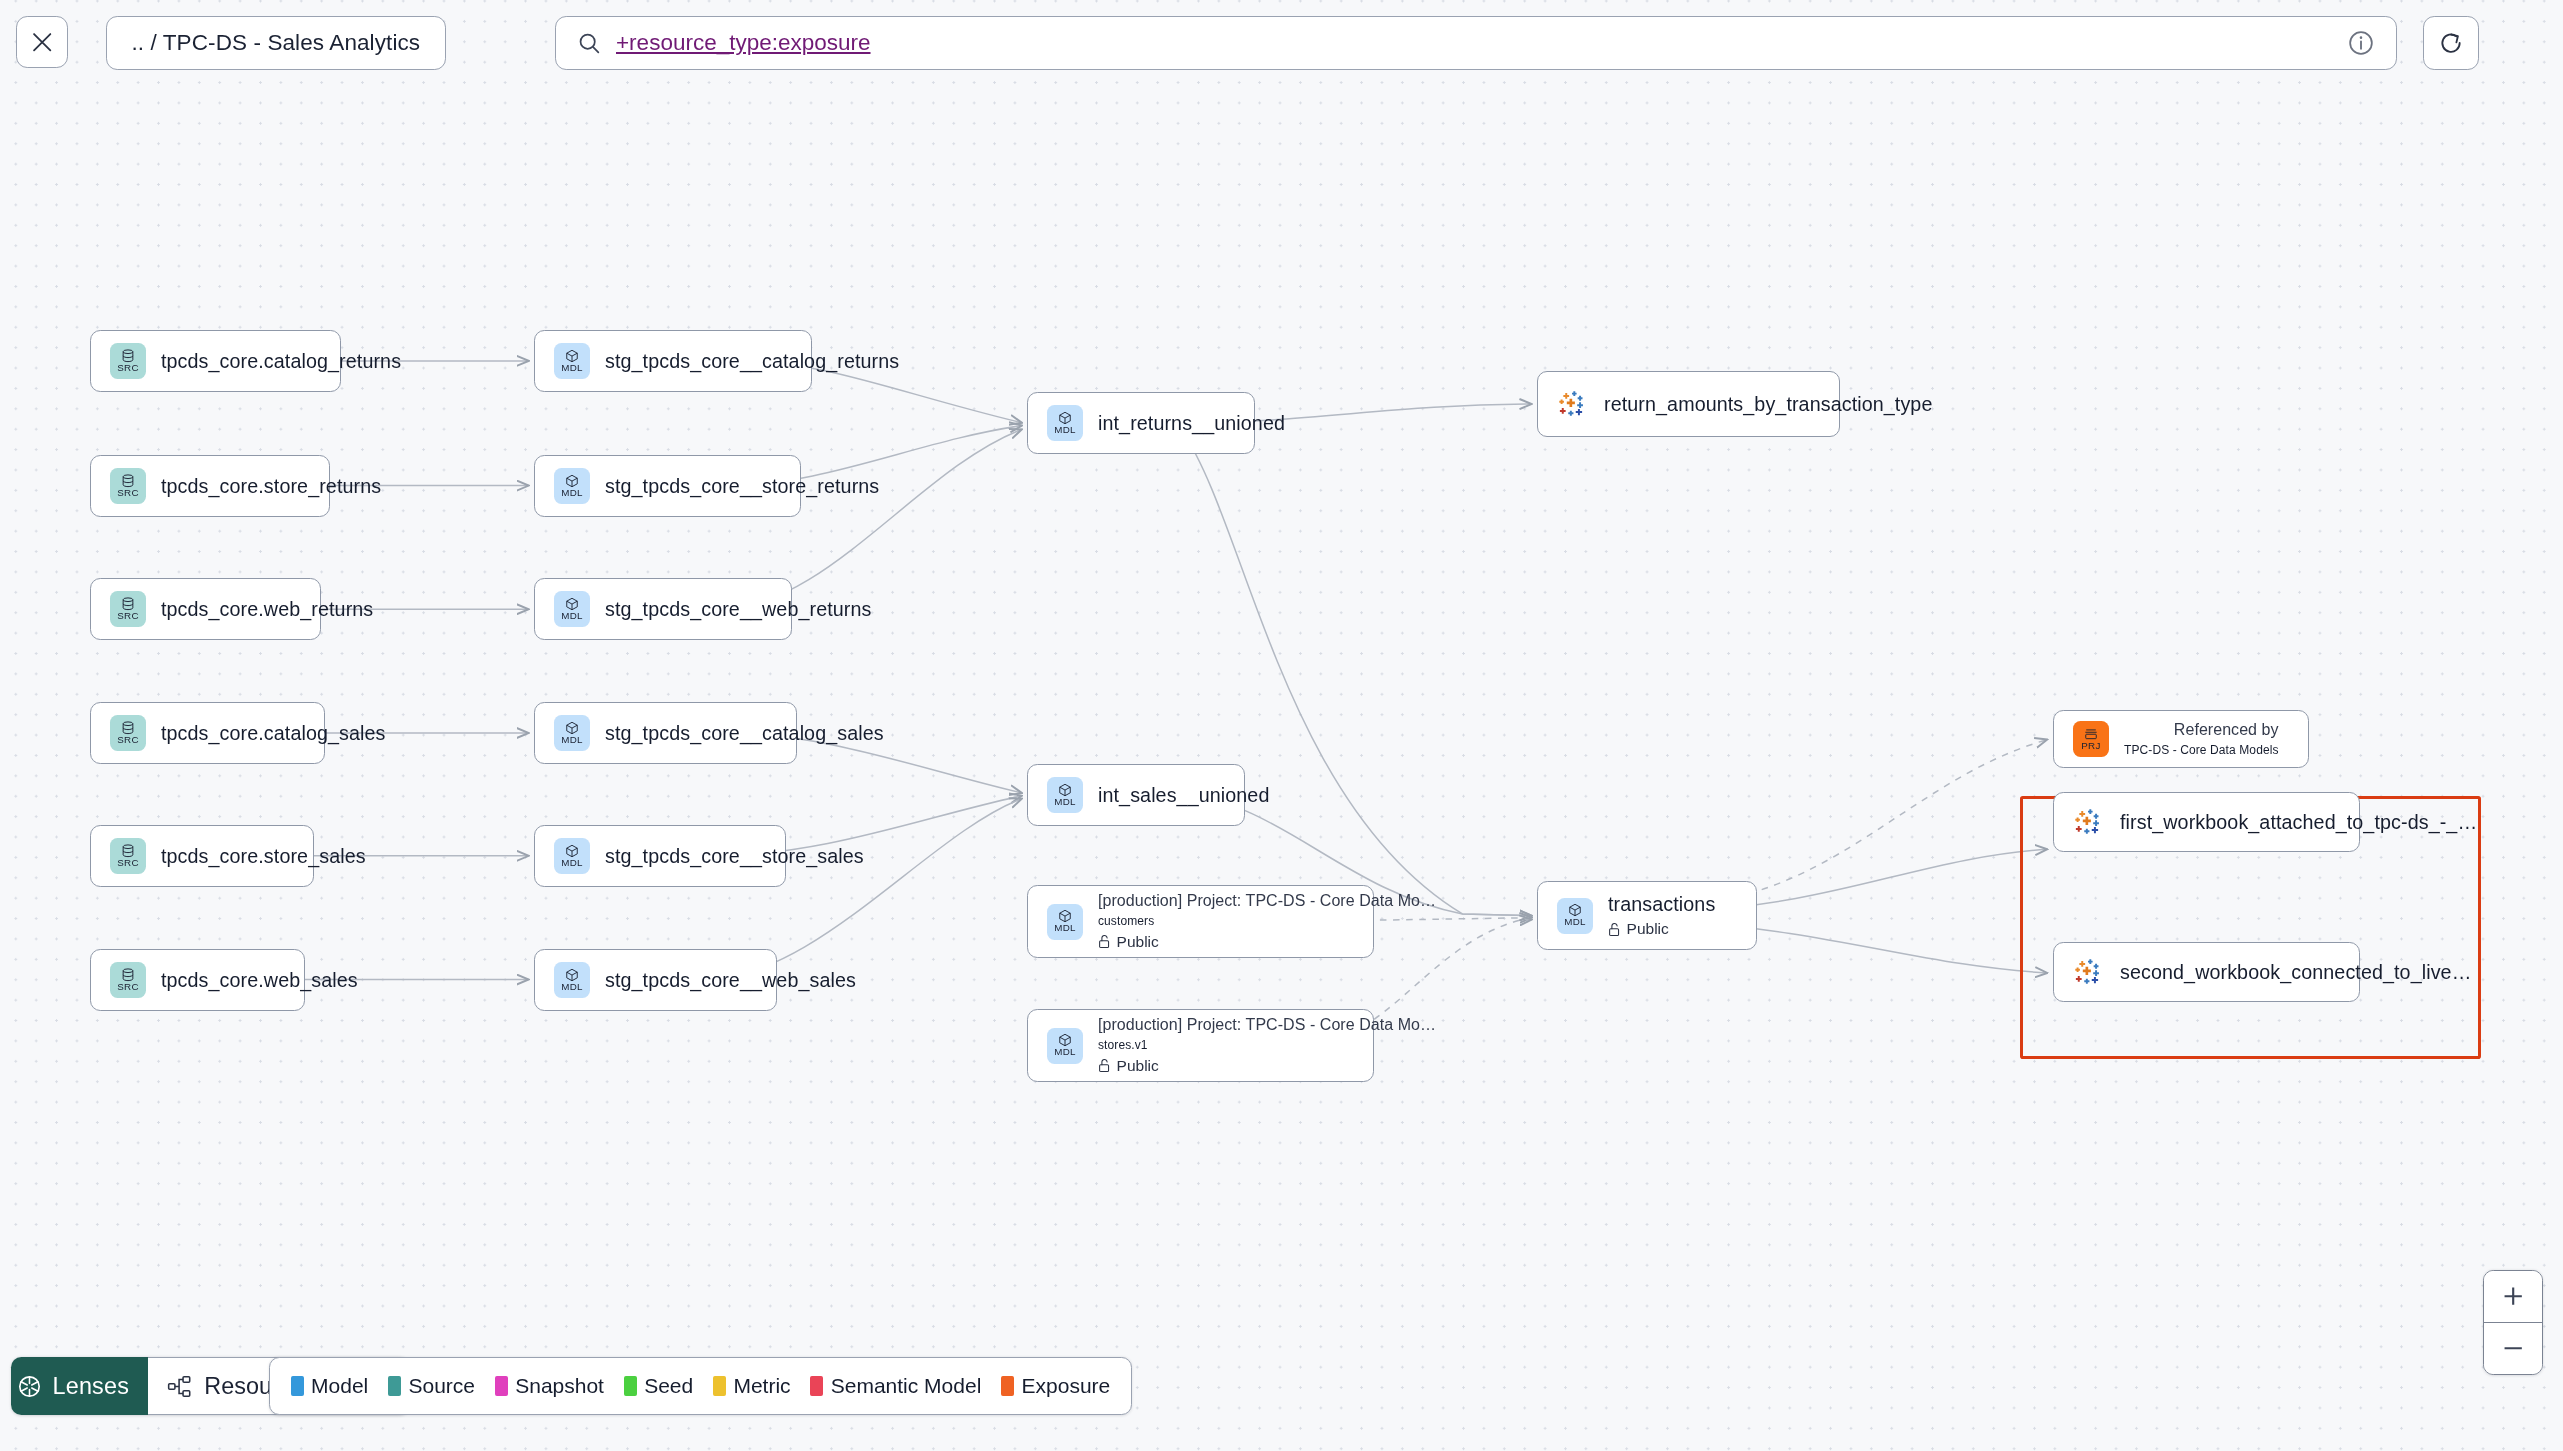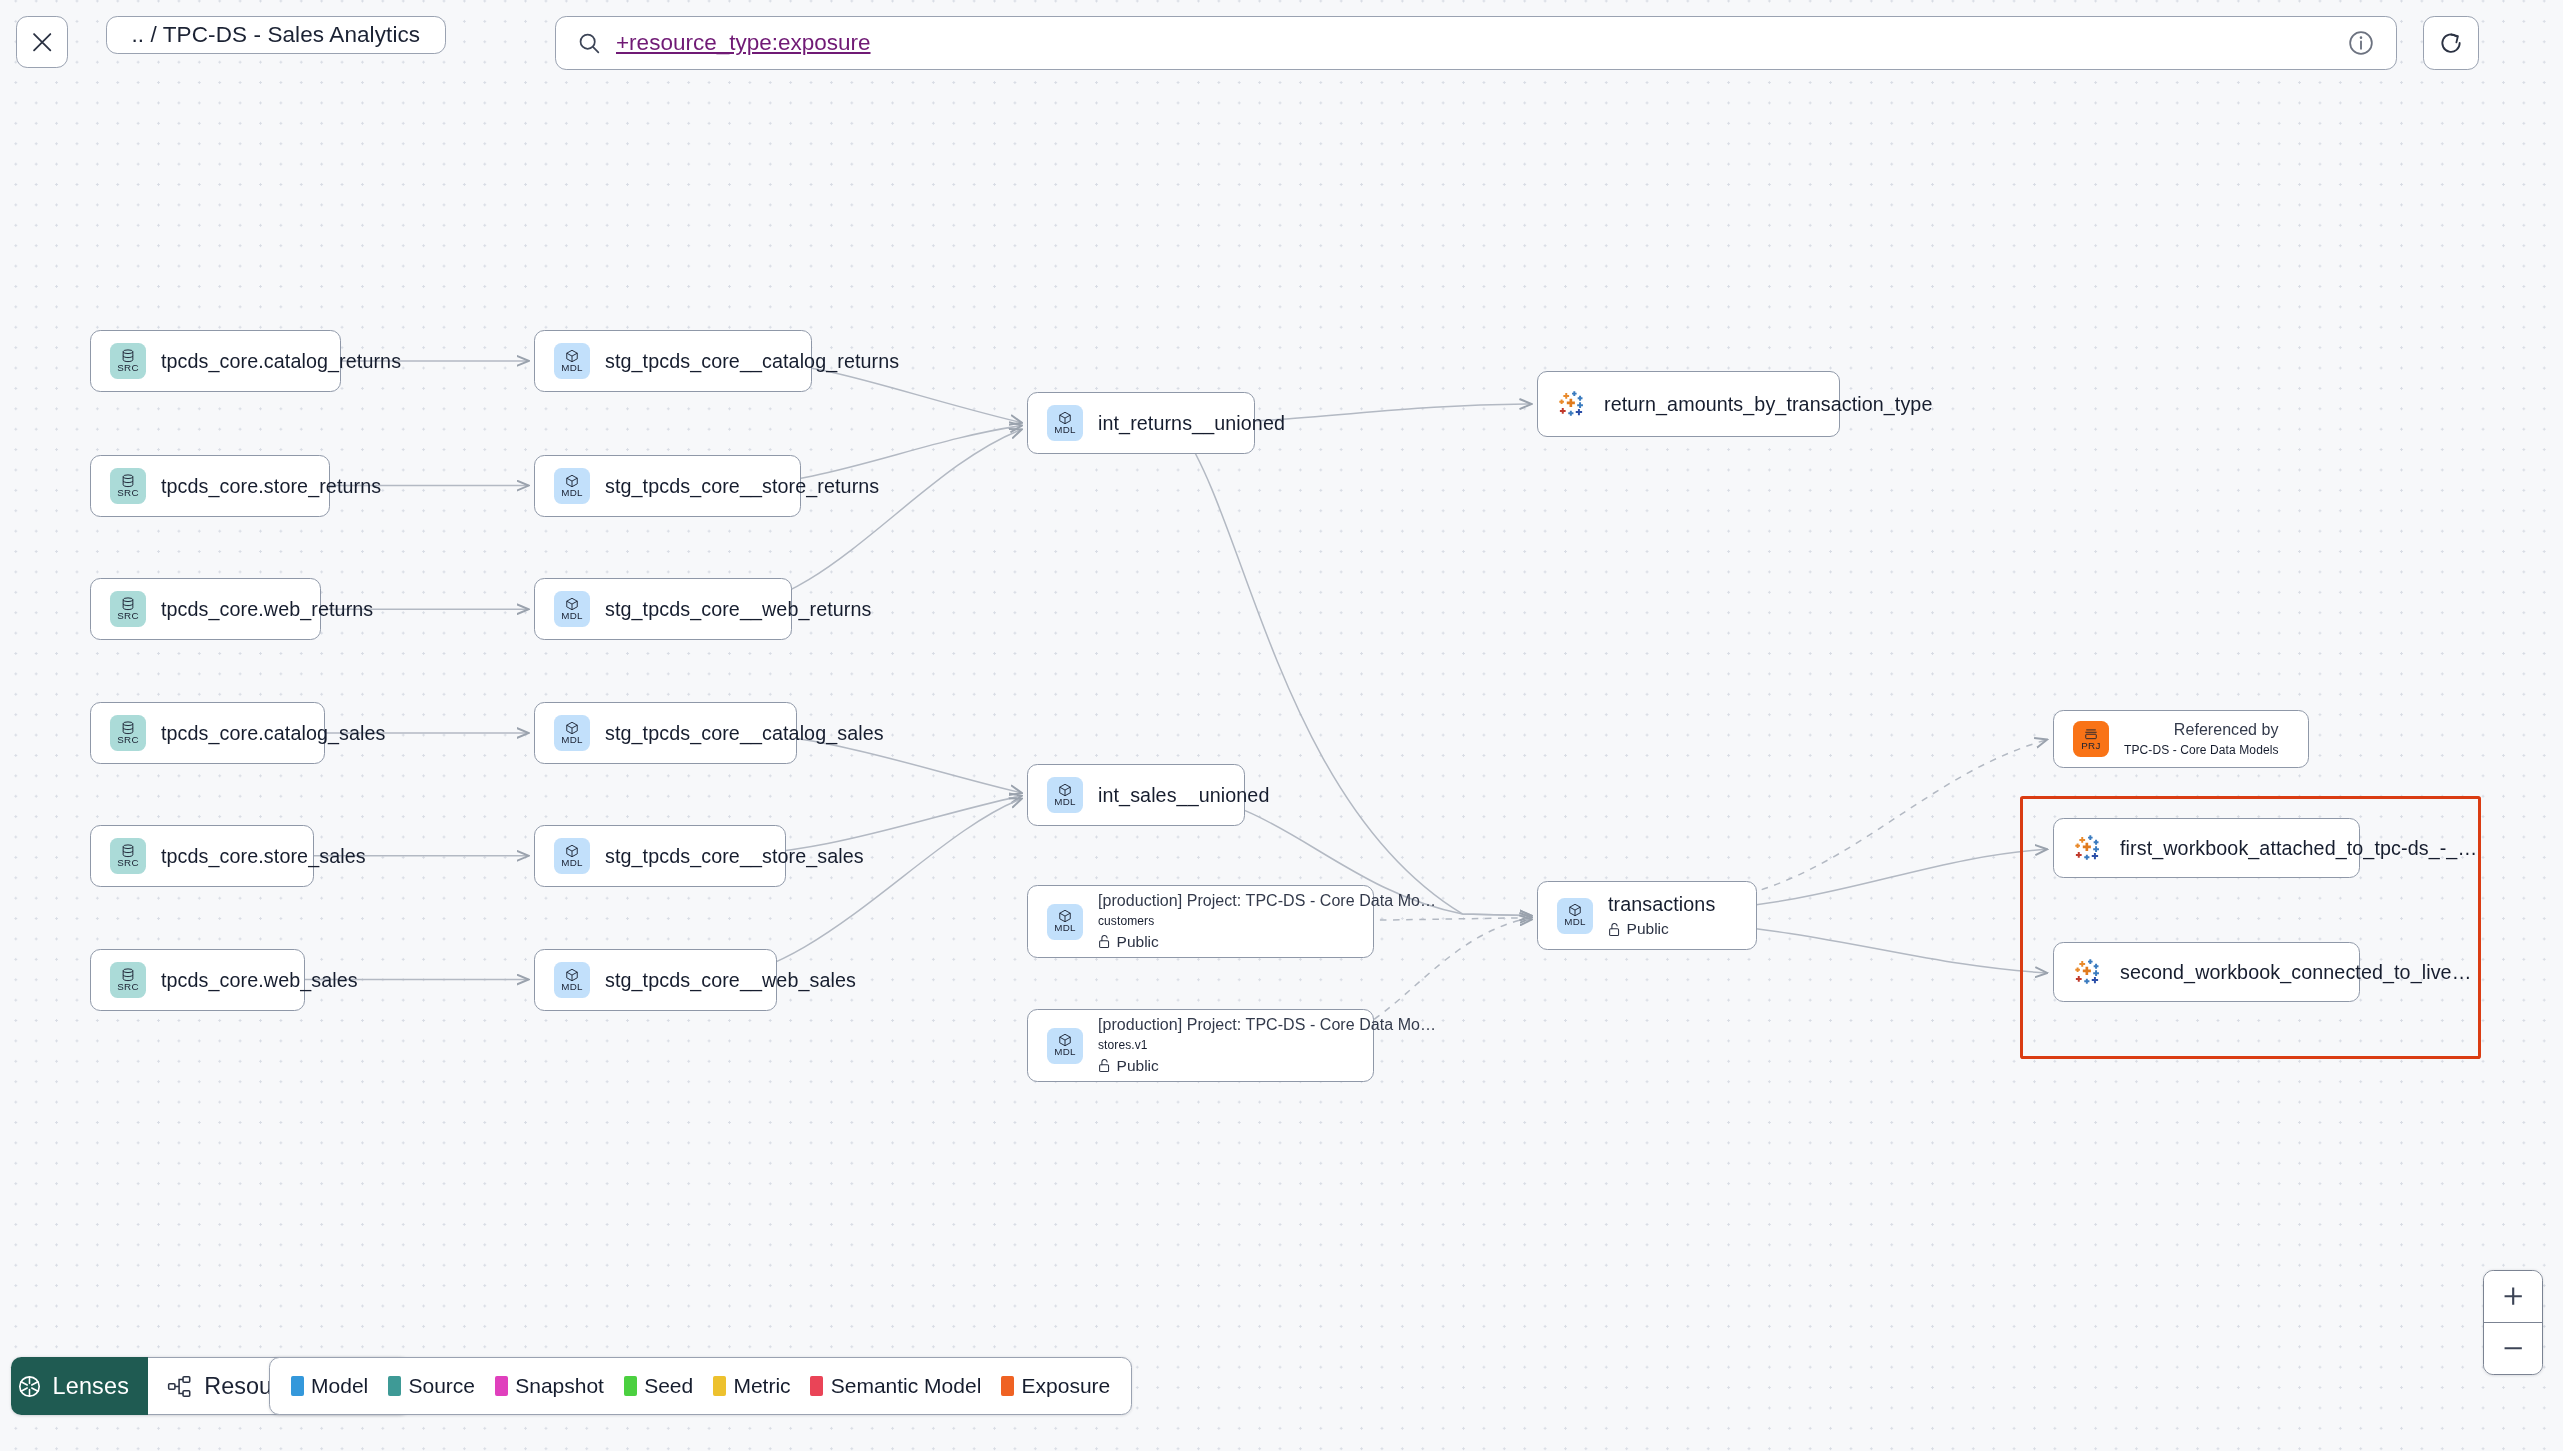--- a/index.html
+++ b/index.html
@@ -27,21 +27,21 @@
   .tb-btn {
     position:absolute;
     background:#ffffff;
     border:1.5px solid #9aa2b1;
     border-radius:11.2px;
     display:flex; align-items:center; justify-content:center;
   }
   #close-btn { left:16px; top:16px; width:52px; height:52px; }
   #close-btn svg { width:24.4px; height:24.4px; }
   #breadcrumb {
-    left:106px; top:16px; height:38px; padding:0 24.4px;
+    left:106px; top:16px; height:54px; padding:0 24.4px;
     font-size:22.5px; color:#1b2233; white-space:nowrap;
     letter-spacing:0.1px;
   }
   #searchbar {
     position:absolute; left:555px; top:16px; width:1842px; height:54px;
     background:#fff; border:1.5px solid #9aa2b1; border-radius:11.2px;
     display:flex; align-items:center; padding:0 20.6px;
   }
   #searchbar .mag { width:24.4px; height:24.4px; flex:0 0 auto; margin-right:15px; }
   #search-input {
@@ -448,21 +448,21 @@
             <path d="M3,9 L21,9" stroke="#1b2233" stroke-width="1.6" stroke-linecap="round"></path>
             <rect x="3" y="12.4" width="18" height="7.6" rx="1.4" fill="none" stroke="#1b2233" stroke-width="1.6"></rect>
           </svg>
           <span class="bl">PRJ</span>
         </span>
         <span class="ntext">
           <span class="nsub">Referenced by</span>
           <span class="nlabel sm">TPC-DS - Core Data Models</span>
         </span>
       </div>
-      <div class="node" style="left: 2053px; top: 818px; width: 307px; height: 60px;">
+      <div class="node" style="left: 2053px; top: 792px; width: 307px; height: 60px;">
         <span class="viz-icon"><svg viewBox="0 0 26 26">
             <path d="M5.5,6 L10.5,6 M8,3.5 L8,8.5" stroke="#e98a2b" stroke-width="1.7" stroke-linecap="butt"></path>
             <path d="M13,4 L17,4 M15,2 L15,6" stroke="#3a7bbf" stroke-width="1.7" stroke-linecap="butt"></path>
             <path d="M17.9,8 L22.1,8 M20,5.9 L20,10.1" stroke="#3a7bbf" stroke-width="1.7" stroke-linecap="butt"></path>
             <path d="M2,11 L6,11 M4,9 L4,13" stroke="#e98a2b" stroke-width="1.7" stroke-linecap="butt"></path>
             <path d="M8.5,12 L15.5,12 M12,8.5 L12,15.5" stroke="#e07b1e" stroke-width="2.3" stroke-linecap="butt"></path>
             <path d="M17.5,14 L22.5,14 M20,11.5 L20,16.5" stroke="#3a7bbf" stroke-width="1.7" stroke-linecap="butt"></path>
             <path d="M2.5,19 L7.5,19 M5,16.5 L5,21.5" stroke="#c0392b" stroke-width="1.7" stroke-linecap="butt"></path>
             <path d="M9.75,21 L14.25,21 M12,18.75 L12,23.25" stroke="#3a7bbf" stroke-width="1.7" stroke-linecap="butt"></path>
             <path d="M16.25,20 L21.75,20 M19,17.25 L19,22.75" stroke="#2b4fa8" stroke-width="1.7" stroke-linecap="butt"></path>

